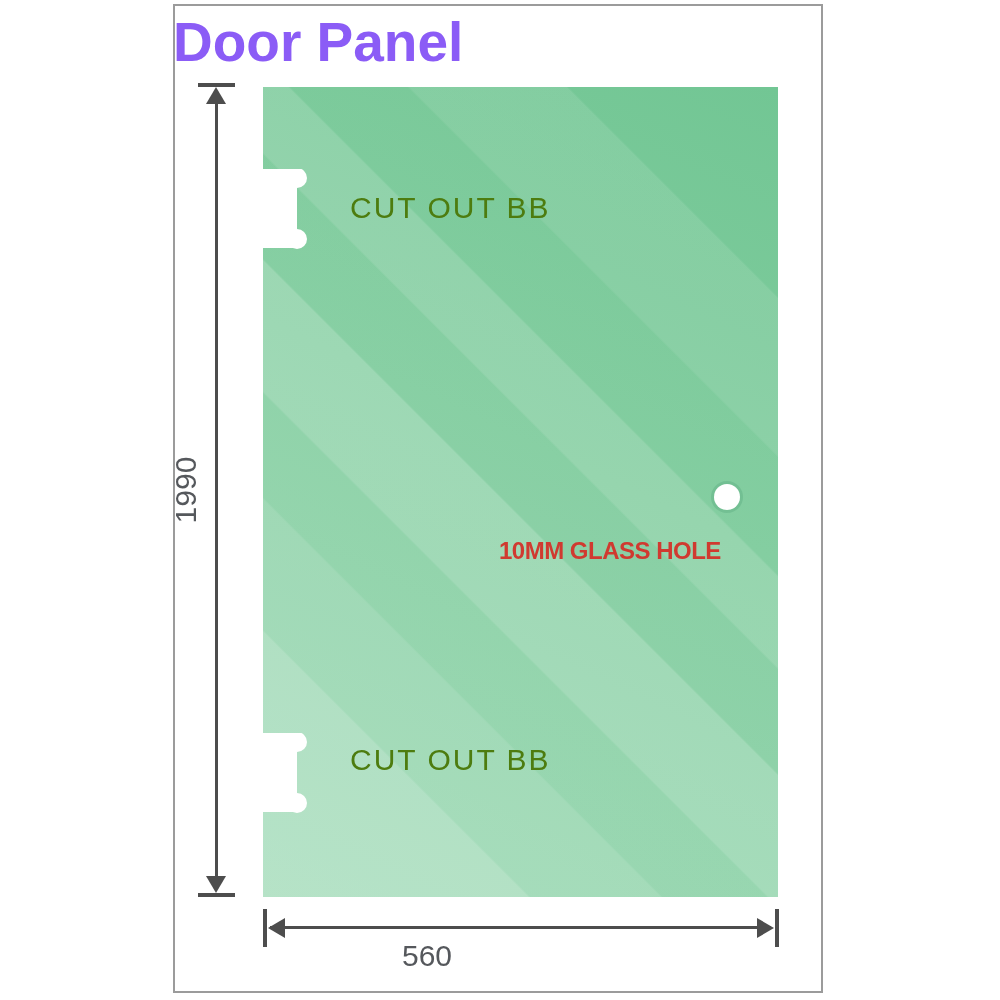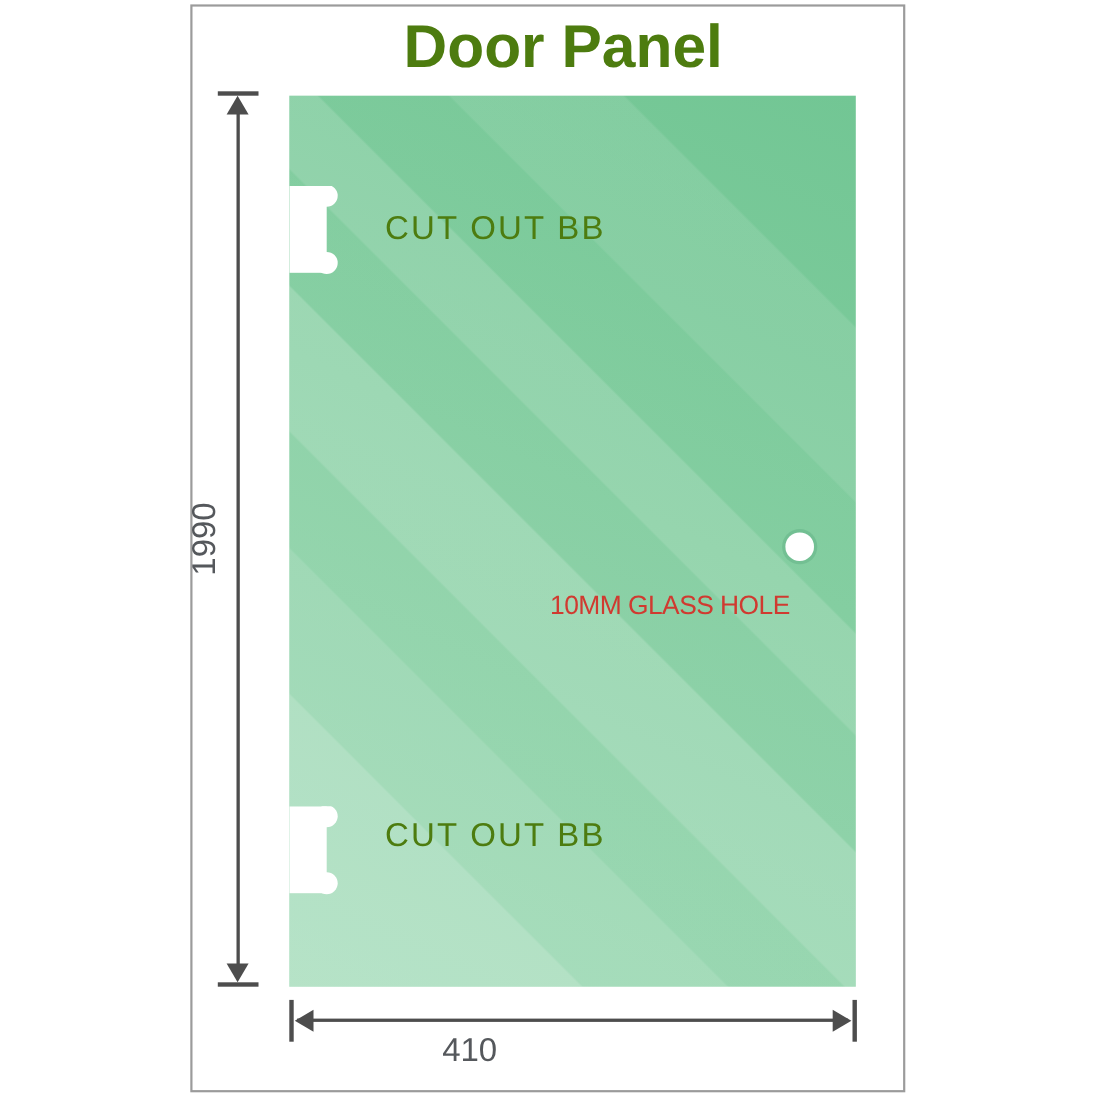--- a/index.html
+++ b/index.html
@@ -17,26 +17,25 @@
     left: 173px; top: 4px;
     width: 650px; height: 989px;
     border: 2px solid #9b9b9b;
     background: #ffffff;
     box-sizing: border-box;
   }
 
   
   .title {
     left: 173px; top: 12px; width: 654px;
-    text-align: center;
+    text-align: left;
     font-size: 55px; font-weight: bold;
-    color: #4d7c0f;
+    color: #8b5cf6;
     line-height: 60px;
     letter-spacing: 0px;
-    margin-left: 12px;
   }
 
   
   .glass {
     left: 263px; top: 87px;
     width: 515px; height: 810px;
     background: linear-gradient(205deg, #72c694 0%, #82cd9f 45%, #93d5ad 100%);
     overflow: visible;
   }
   .glass .sheen {
@@ -82,21 +81,21 @@
     left: 714px; top: 484px;
     width: 26px; height: 26px;
     border-radius: 50%;
     background: #ffffff;
     box-shadow: 0 0 0 3px rgba(96,176,130,0.45);
   }
   .hole-label {
     left: 499px; top: 538px; width: 220px;
     text-align: center;
     font-size: 24px; line-height: 25px;
-    font-weight: normal;
+    font-weight: bold;
     letter-spacing: -0.5px;
     color: #d03a30;
     white-space: nowrap;
   }
 
   
   .dim { background: #4d4d4d; }
   .vline { left: 215px; top: 98px; width: 3px; height: 782px; }
   .vtick { left: 198px; width: 37px; height: 4px; }
   .vtick-top { top: 83px; }
@@ -178,13 +177,13 @@
 <div class="abs dim vtick vtick-bottom"></div>
 <div class="abs arrow arrow-up"></div>
 <div class="abs arrow arrow-down"></div>
 <div class="abs dim-label height-label">1990</div>
 
 <div class="abs dim hline"></div>
 <div class="abs dim htick htick-left"></div>
 <div class="abs dim htick htick-right"></div>
 <div class="abs arrow arrow-left"></div>
 <div class="abs arrow arrow-right"></div>
-<div class="abs dim-label width-label">410</div>
+<div class="abs dim-label width-label">560</div>
 
 </body></html>

